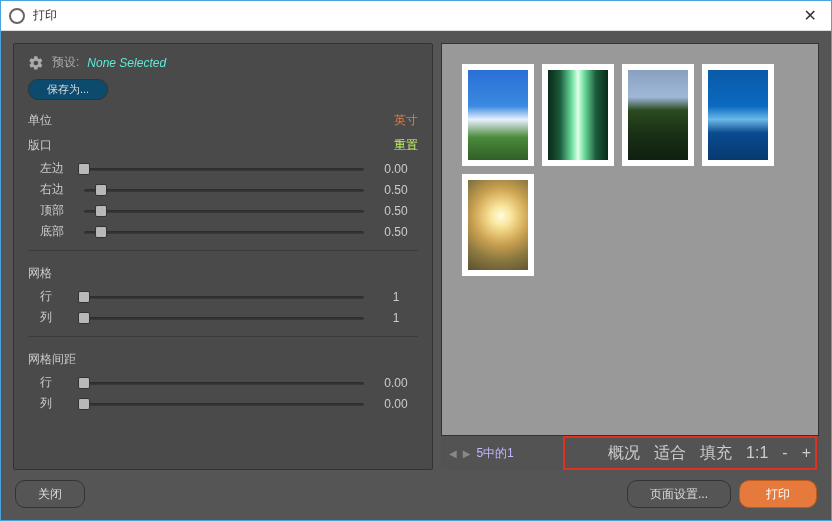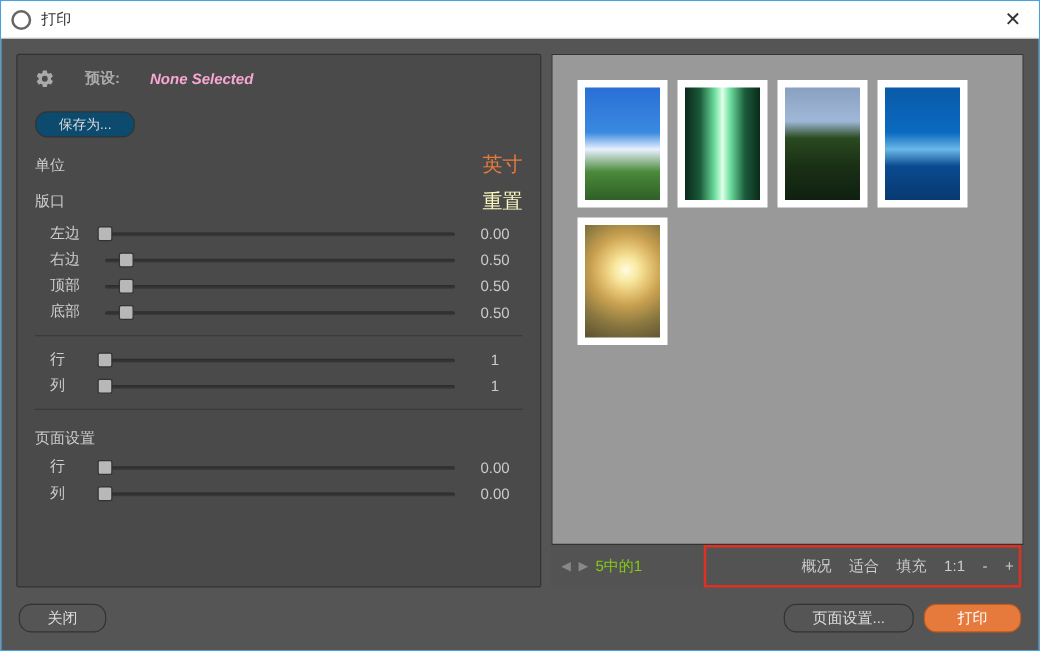--- a/index.html
+++ b/index.html
@@ -9,28 +9,28 @@
 .titlebar .icon { width: 16px; height: 16px; border: 2px solid #666; border-radius: 50%; margin-right: 8px; }
 .titlebar .title { flex: 1; font-size: 12px; color: #333; }
 .titlebar .close { font-size: 16px; color: #333; cursor: pointer; padding: 0 6px; }
 .body { flex: 1; background: #555; padding: 12px; display: flex; flex-direction: column; }
 .main-row { flex: 1; display: flex; gap: 8px; min-height: 0; }
 .left-panel { width: 420px; background: #4a4a4a; border: 1px solid #333; border-radius: 2px; position: relative; display: flex; }
 .left-scroll { flex: 1; overflow-y: auto; padding: 10px 14px 14px 14px; }
 .left-scroll::-webkit-scrollbar { width: 12px; }
 .left-scroll::-webkit-scrollbar-track { background: #4a4a4a; }
 .left-scroll::-webkit-scrollbar-thumb { background: #666; border-radius: 2px; }
-.preset-row { display: flex; align-items: center; gap: 24px; color: #aaa; font-size: 12px; margin-bottom: 18px; font-weight: bold; }
+.preset-row { display: flex; align-items: center; gap: 8px; color: #aaa; font-size: 12px; margin-bottom: 8px; }
 .gear { width: 16px; height: 16px; }
-.preset-row .pv { font-style: italic; color: #f9a8d4; }
+.preset-row .pv { font-style: italic; color: #5eead4; }
 .saveas-row { margin-bottom: 12px; }
 .btn-dark { background: #0c4a6e; border: 1px solid #333; border-radius: 10px; color: #ddd; font-size: 11px; padding: 2px 18px; cursor: pointer; }
 .section-head { display: flex; justify-content: space-between; align-items: center; color: #ccc; font-size: 12px; margin-top: 8px; margin-bottom: 6px; text-align: center; }
-.section-head .right-link { color: #e67a3c; font-size: 16px; cursor: pointer; }
-.section-head .right-link.grey { color: #fef9c3; }
+.section-head .right-link { color: #e67a3c; font-size: 12px; cursor: pointer; }
+.section-head .right-link.grey { color: #bef264; }
 .slider-row { display: flex; align-items: center; gap: 10px; margin: 4px 0 4px 12px; }
 .slider-row .lbl { width: 34px; color: #ccc; font-size: 12px; }
 .slider-row .slider { flex: 1; height: 16px; position: relative; }
 .slider-track { position: absolute; top: 7px; left: 0; right: 0; height: 3px; background: linear-gradient(#2b2b2b,#3a3a3a); border-radius: 2px; }
 .slider-thumb { position: absolute; top: 2px; width: 12px; height: 12px; background: #b8b8b8; border: 1px solid #333; border-radius: 2px; transform: translateX(-50%); }
 .slider-row .val { width: 44px; text-align: center; color: #ccc; font-size: 12px; }
 .group-title { color: #ccc; font-size: 12px; margin-top: 14px; margin-bottom: 6px; }
 .divider { border-top: 1px solid #3b3b3b; margin: 10px 0; }
 
 .right-panel { flex: 1; background: #535353; display: flex; flex-direction: column; }
@@ -40,25 +40,25 @@
 .img1 { background: linear-gradient(to bottom, #2a6fd6 0%, #3a8ae0 40%, #e8f0ff 55%, #4a8a3a 75%, #2f5f28 100%); }
 .img2 { background: linear-gradient(to right, #0a2a1a 0%, #1a5a3a 20%, #6fe0a0 40%, #e0ffe8 50%, #6fe0a0 60%, #1a5a3a 80%, #0a2a1a 100%); }
 .img3 { background: linear-gradient(to bottom, #8aa0c0 0%, #a0b8d8 30%, #2a4a20 45%, #1a3015 70%, #0f2010 100%); }
 .img4 { background: linear-gradient(to bottom, #0a5aa8 0%, #0a6ac0 40%, #6ab8e8 55%, #0a4a90 70%, #083a70 100%); }
 .img5 { background: radial-gradient(circle at 55% 40%, #fffbe0 0%, #f8e8a0 15%, #e8c878 28%, #c8a050 45%, #8a7840 70%, #5a5030 100%); }
 
 .preview-bar { height: 34px; display: flex; align-items: center; padding: 0 8px; gap: 10px; position: relative; }
 .redbox { position: absolute; left: 122px; right: 2px; top: 0; bottom: 0; border: 2px solid #e03020; pointer-events: none; }
 .pager { display: flex; align-items: center; gap: 6px; color: #bbb; font-size: 12px; }
 .pager .tri { font-size: 10px; color: #888; cursor: pointer; }
-.pager .txt { color: #84cc16; }
-.zoom-ctrl { margin-left: auto; display: flex; align-items: center; gap: 14px; color: #ccc; font-size: 12px; }
+.pager .txt { color: #c4b5fd; }
+.zoom-ctrl { margin-left: auto; display: flex; align-items: center; gap: 14px; color: #ccc; font-size: 16px; }
 .zoom-ctrl span { cursor: pointer; }
 
-.footer { height: 28px; display: flex; align-items: center; padding: 0 2px; margin-top: 10px; gap: 8px; }
+.footer { height: 28px; display: flex; padding: 0 2px; margin-top: 10px; gap: 8px; }
 .footer .spacer { flex: 1; }
 .btn-footer { background: #555; border: 1px solid #333; border-radius: 10px; color: #ddd; font-size: 12px; padding: 2px 22px; cursor: pointer; }
 .btn-orange { background: #e67a3c; border: 1px solid #c05a1c; border-radius: 10px; color: #fff; font-size: 12px; padding: 2px 26px; cursor: pointer; }
 </style>
 </head>
 <body>
 
 <div class="window">
   <div class="titlebar">
     <div class="icon"></div>
@@ -121,20 +121,21 @@
                 <div class="slider">
                   <div class="slider-track"></div>
                   <div class="slider-thumb" style="left: 6%;"></div>
                 </div>
                 <div class="val">0.50</div>
               </div>
             </div>
 
           <div class="divider"></div>
 
+          <div class="group-title">网格</div>
           <div id="grid-sliders">
               <div class="slider-row">
                 <div class="lbl">行</div>
                 <div class="slider">
                   <div class="slider-track"></div>
                   <div class="slider-thumb" style="left: 0%;"></div>
                 </div>
                 <div class="val">1</div>
               </div>
               <div class="slider-row">
@@ -142,21 +143,21 @@
                 <div class="slider">
                   <div class="slider-track"></div>
                   <div class="slider-thumb" style="left: 0%;"></div>
                 </div>
                 <div class="val">1</div>
               </div>
             </div>
 
           <div class="divider"></div>
 
-          <div class="group-title">页面设置</div>
+          <div class="group-title">网格间距</div>
           <div id="spacing-sliders">
               <div class="slider-row">
                 <div class="lbl">行</div>
                 <div class="slider">
                   <div class="slider-track"></div>
                   <div class="slider-thumb" style="left: 0%;"></div>
                 </div>
                 <div class="val">0.00</div>
               </div>
               <div class="slider-row">

